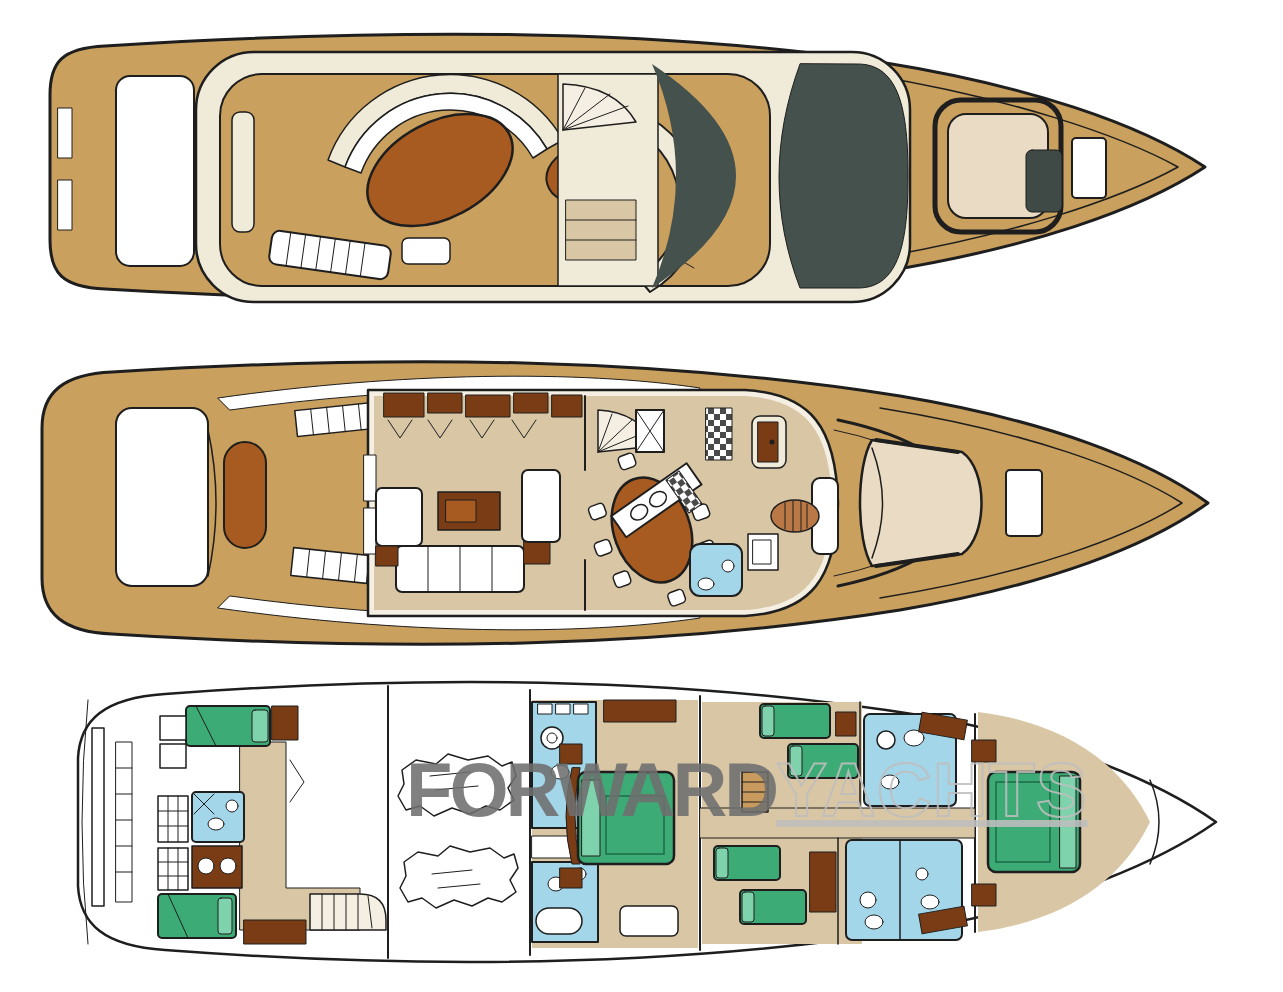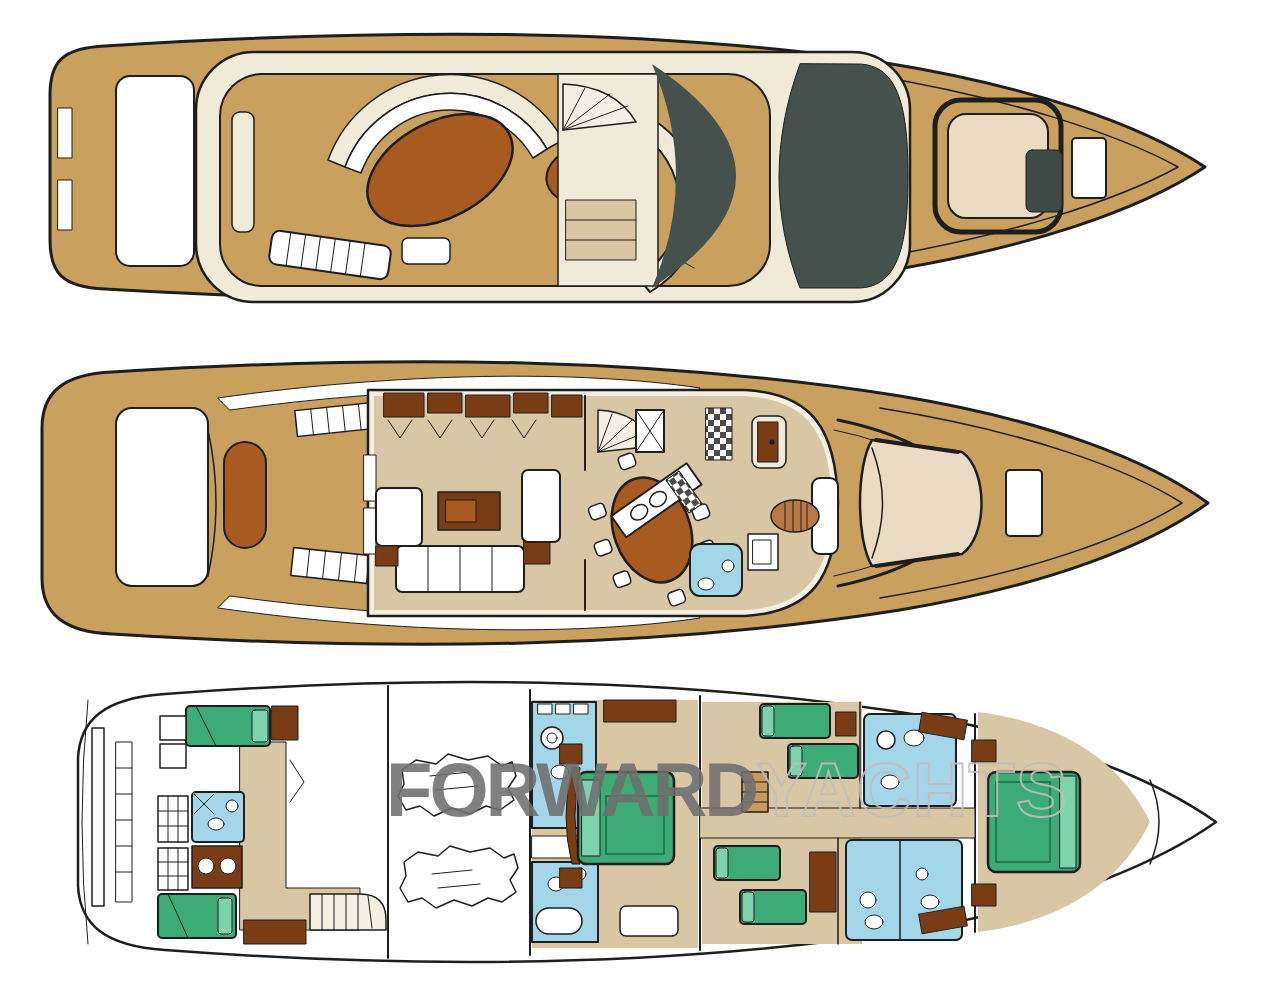--- a/index.html
+++ b/index.html
@@ -26,22 +26,22 @@
   .f-tan{fill:var(--deck-tan)}.f-cream{fill:var(--cream)}.f-slate{fill:var(--sunroof-slate)}
   .f-beige{fill:var(--floor-beige)}.f-brown{fill:var(--table-brown)}.f-wood{fill:var(--wood-dark)}
   .f-green{fill:var(--bed-green)}.f-greenl{fill:var(--bed-green-light)}.f-blue{fill:var(--bath-blue)}
   .f-white{fill:#fff}.f-pale{fill:#f4efe2}.f-pad{fill:#eadcc4}.f-none{fill:none}
   .f-dark{fill:#3f4a46}
   #watermark{
     position:absolute;left:386px;top:752px;white-space:nowrap;
     font-size:76px;font-weight:bold;line-height:1;letter-spacing:-3px;
     opacity:.88;pointer-events:none;
   }
-  #wm-bold{color:var(--watermark-bold);}
-  #wm-light{color:transparent;-webkit-text-stroke:2px var(--watermark-light);letter-spacing:1px;}
+  #wm-bold{color:var(--watermark-bold);margin-left:20px;}
+  #wm-light{color:transparent;-webkit-text-stroke:2px var(--watermark-light);letter-spacing:1px;text-decoration:underline;}
 </style>
 </head>
 <body>
 
 <div id="stage">
 <svg width="1283" height="992" viewBox="0 0 1283 992">
 <defs>
   <pattern id="chk" width="12" height="12" patternUnits="userSpaceOnUse">
     <rect width="12" height="12" fill="#fff"></rect>
     <rect width="6" height="6" fill="#4a4a4a"></rect>

